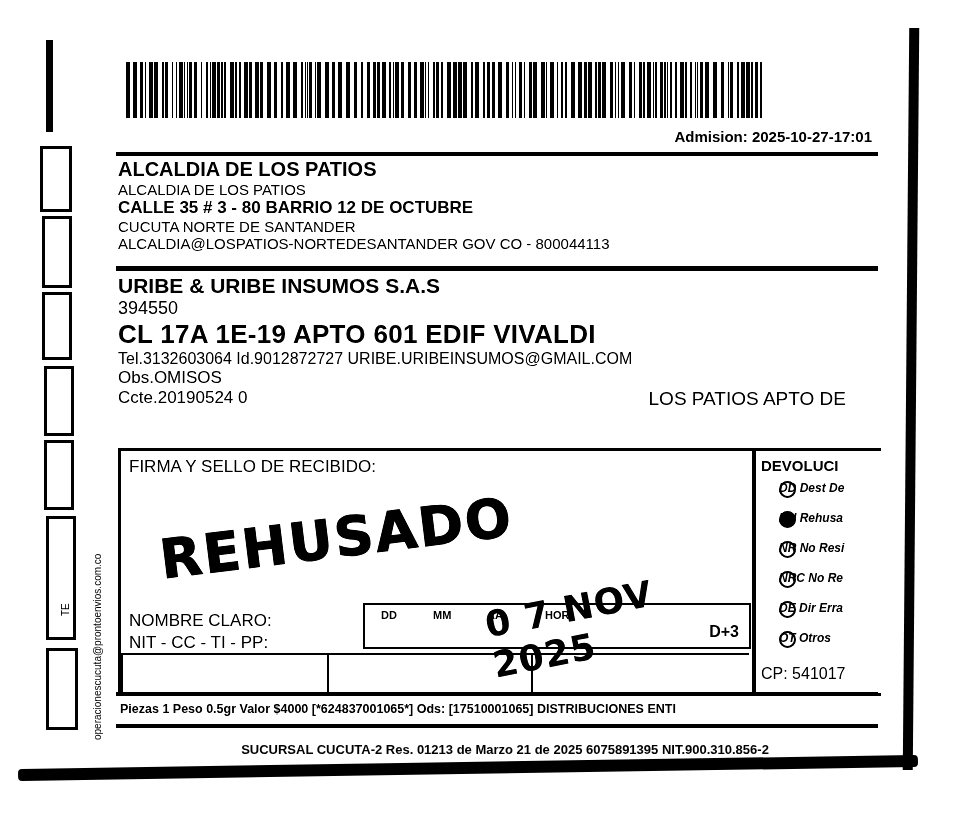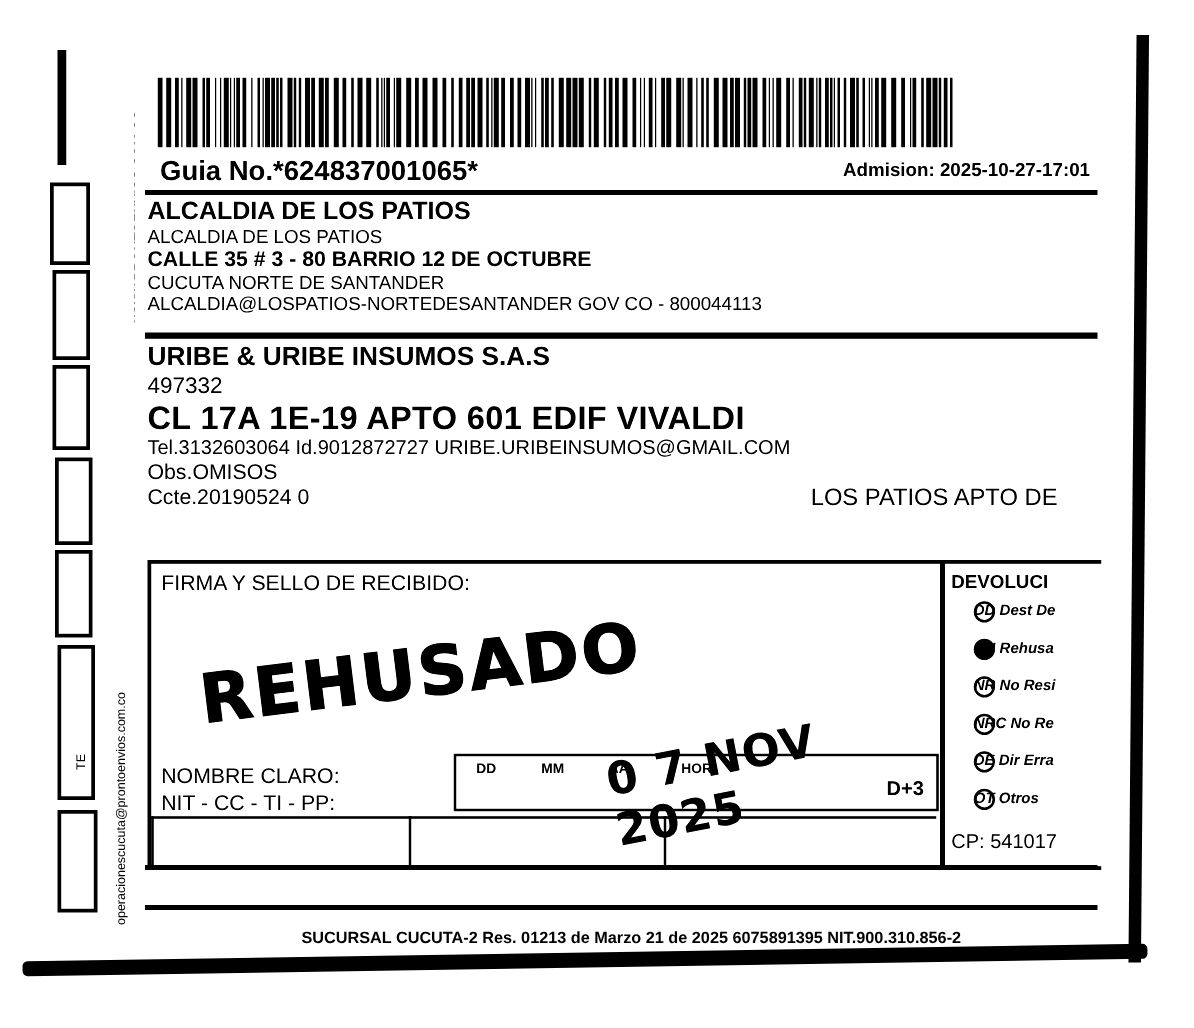--- a/index.html
+++ b/index.html
@@ -327,39 +327,38 @@
         <i style="width: 3px; margin-right: 4px;"></i>
         <i style="width: 2px; margin-right: 2px;"></i>
         <i style="width: 4px; margin-right: 1px;"></i>
         <i style="width: 4px; margin-right: 1px;"></i>
         <i style="width: 2px; margin-right: 2px;"></i>
         <i style="width: 3px; margin-right: 2px;"></i>
         <i style="width: 2px; margin-right: 4px;"></i>
       </div>
 
     <div class="guia-row">
-      <div class="guia">Guia No.*624837001065*</div>
       <div class="admision">Admision: 2025-10-27-17:01</div>
     </div>
 
     <div class="rule" style="left:8px;top:100px;width:762px;height:4px;"></div>
 
     <div class="block dest" style="top:106px;">
       <div class="line l1">ALCALDIA DE LOS PATIOS</div>
       <div class="line l2">ALCALDIA DE LOS PATIOS</div>
       <div class="line l3">CALLE 35 # 3 - 80 BARRIO 12 DE OCTUBRE</div>
       <div class="line l4">CUCUTA NORTE DE SANTANDER</div>
       <div class="line l5">ALCALDIA@LOSPATIOS-NORTEDESANTANDER GOV CO - 800044113</div>
     </div>
 
     <div class="rule" style="left:8px;top:214px;width:762px;height:5px;"></div>
 
     <div class="block rem" style="top:222px;">
       <div class="line l1">URIBE &amp; URIBE INSUMOS S.A.S</div>
-      <div class="line l2">497332</div>
+      <div class="line l2">394550</div>
       <div class="line l3">CL 17A 1E-19 APTO 601 EDIF VIVALDI</div>
       <div class="line l4">Tel.3132603064 Id.9012872727 URIBE.URIBEINSUMOS@GMAIL.COM</div>
       <div class="line l5">Obs.OMISOS</div>
       <div class="line l6" style="position:relative;">
         <span>Ccte.20190524 0</span>
         <span class="city">LOS PATIOS APTO DE</span>
       </div>
     </div>
 
     <div class="sign-box">
@@ -407,16 +406,17 @@
         <span>DE Dir Erra</span>
       </div>
       <div class="opt" style="top:180px;">
         <span class="circ"></span>
         <span>OT Otros</span>
       </div>
       <div class="cp">CP: 541017</div>
     </div>
 
     <div class="rule" style="left:8px;top:640px;width:762px;height:4px;"></div>
+    <div class="foot1">Piezas 1 Peso 0.5gr Valor $4000  [*624837001065*] Ods:  [17510001065] DISTRIBUCIONES ENTI</div>
     <div class="rule" style="left:8px;top:672px;width:762px;height:4px;"></div>
     <div class="foot2">SUCURSAL CUCUTA-2 Res. 01213 de Marzo 21 de 2025  6075891395 NIT.900.310.856-2</div>
   </div>
 </div>
 
 </body></html>

